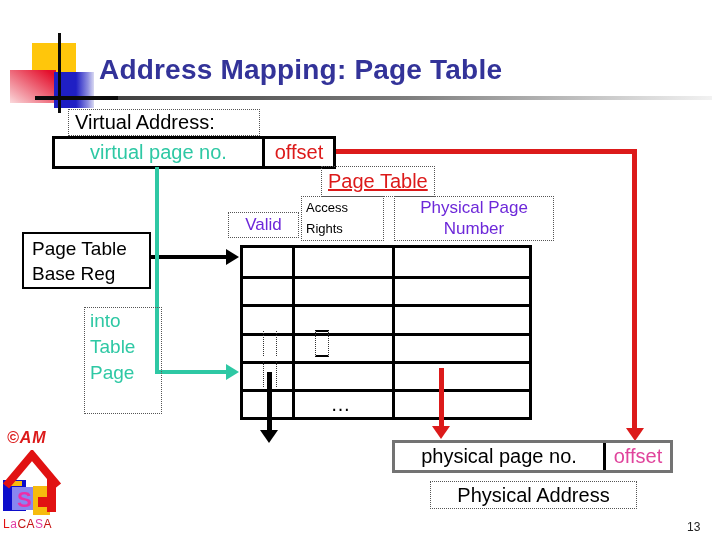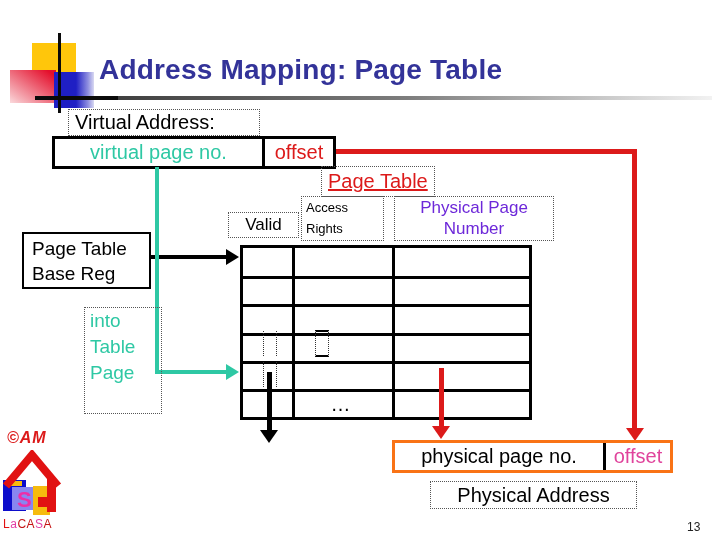--- a/index.html
+++ b/index.html
@@ -38,21 +38,21 @@
 
   .red-h  { left:336px; top:149px; width:301px; height:5px; background:var(--red); }
   .red-v  { left:632px; top:149px; width:5px;  height:281px; background:var(--red); }
   .arr-dn { width:0; height:0; border-left:9px solid transparent; border-right:9px solid transparent;
             border-top:13px solid var(--red); }
   .arr-off-dn { left:626px; top:428px; }
 
   .lbl-pt { left:321px; top:166px; height:27px; font-size:20px; color:var(--red);
             padding:1px 6px; line-height:26px; text-decoration:underline; }
 
-  .hdr-valid  { left:228px; top:212px; width:69px; height:24px; font-size:17px; color:#000000;
+  .hdr-valid  { left:228px; top:212px; width:69px; height:24px; font-size:17px; color:#6d28d9;
                 text-align:center; line-height:24px; }
   .hdr-access { left:301px; top:196px; width:77px; height:43px; font-size:13px; color:#000;
                 line-height:21px; padding-left:4px; }
   .hdr-ppn    { left:394px; top:196px; width:158px; height:43px; font-size:17px; color:#6d28d9;
                 line-height:21px; text-align:center; }
 
   .pt-table { left:240px; top:245px; width:292px; height:175px; border:3px solid #000;
               box-sizing:border-box; }
   .col-div  { position:absolute; top:0; width:3px; height:100%; background:#000; }
   .row-div  { position:absolute; left:0; width:100%; height:3px; background:#000; }
@@ -80,21 +80,21 @@
 
   .idx { left:84px; top:307px; width:71px; height:105px; font-size:19px; color:var(--teal);
          line-height:26px; padding-left:5px; }
 
   .blk-v  { left:267px; top:372px; width:5px; height:60px; background:#000; }
   .arr-dn.black { border-top-color:#000; }
   .arr-blk-dn { left:260px; top:430px; }
   .red-v2 { left:439px; top:368px; width:5px; height:60px; background:var(--red); }
   .arr-ppn-dn { left:432px; top:426px; }
 
-  .pa-box { left:392px; top:440px; width:281px; height:33px; border:3px solid #f97316;
+  .pa-box { left:392px; top:440px; width:281px; height:33px; border:3px solid #737373;
             box-sizing:border-box; display:flex; }
   .pa-page { width:208px; color:#000; font-size:20px; text-align:center; line-height:27px; }
   .pa-off  { flex:1; border-left:3px solid #000; color:var(--pink); font-size:20px;
              text-align:center; line-height:27px; }
 
   .lbl-pa { left:430px; top:481px; width:205px; height:26px; font-size:20px; color:#000;
             text-align:center; line-height:26px; }
 
   .copyright { left:7px; top:429px; font-size:16px; font-weight:bold; font-style:italic;
                color:var(--red); letter-spacing:1px; }

